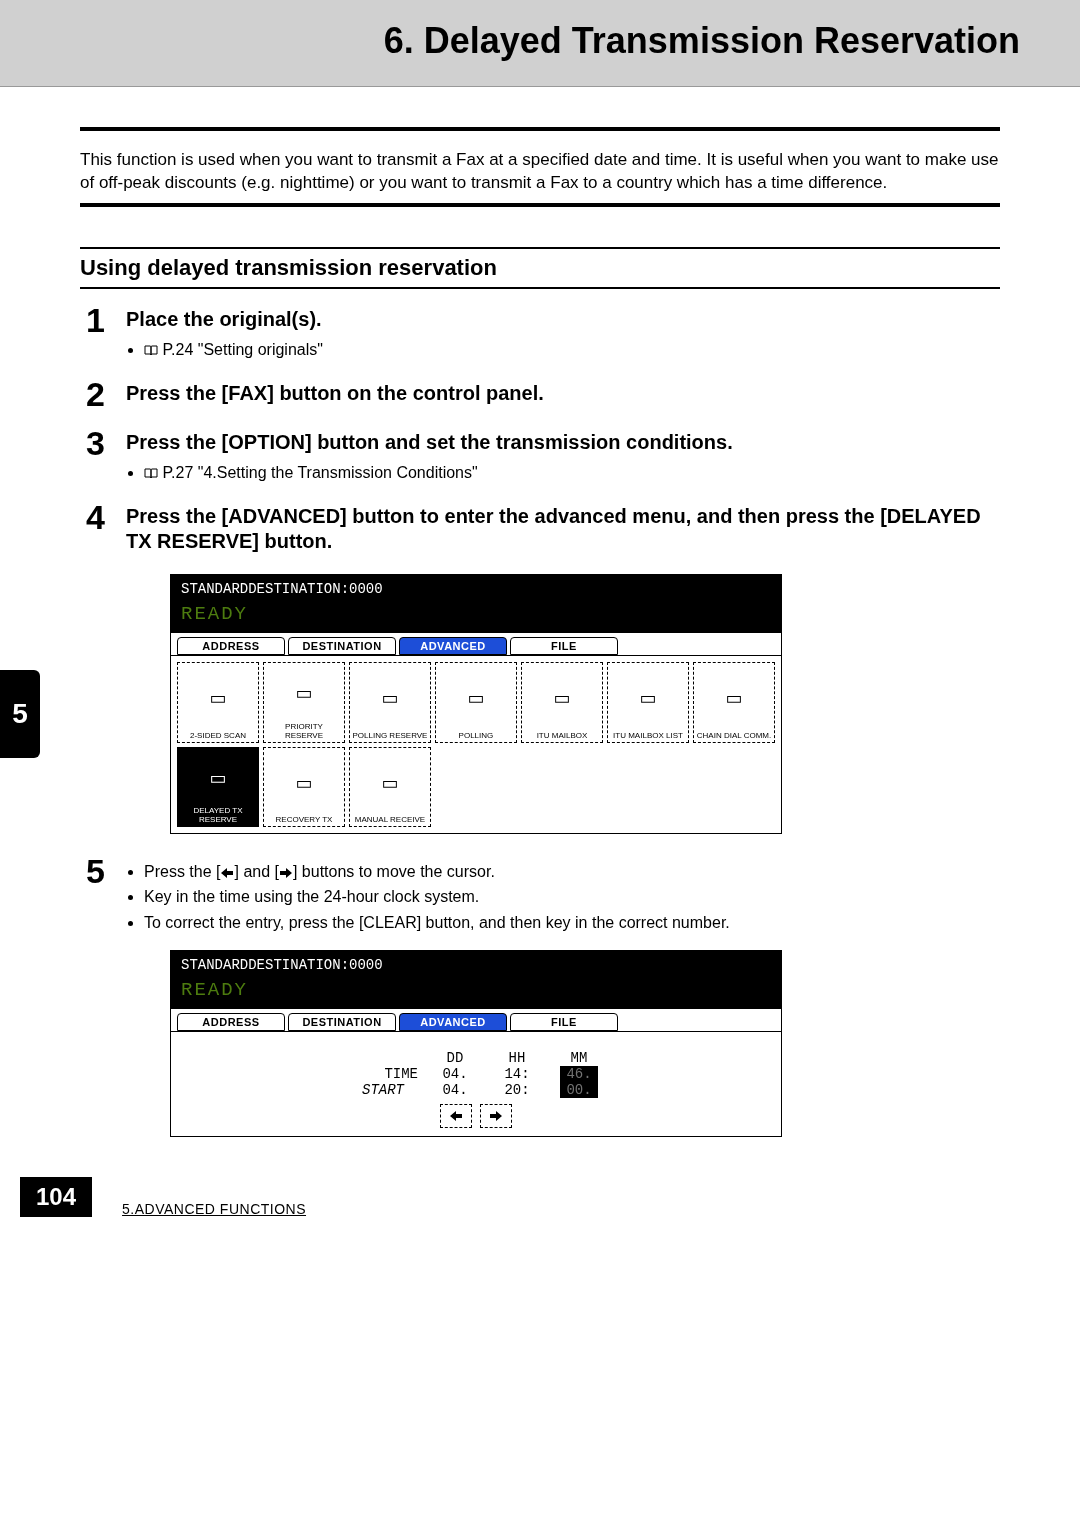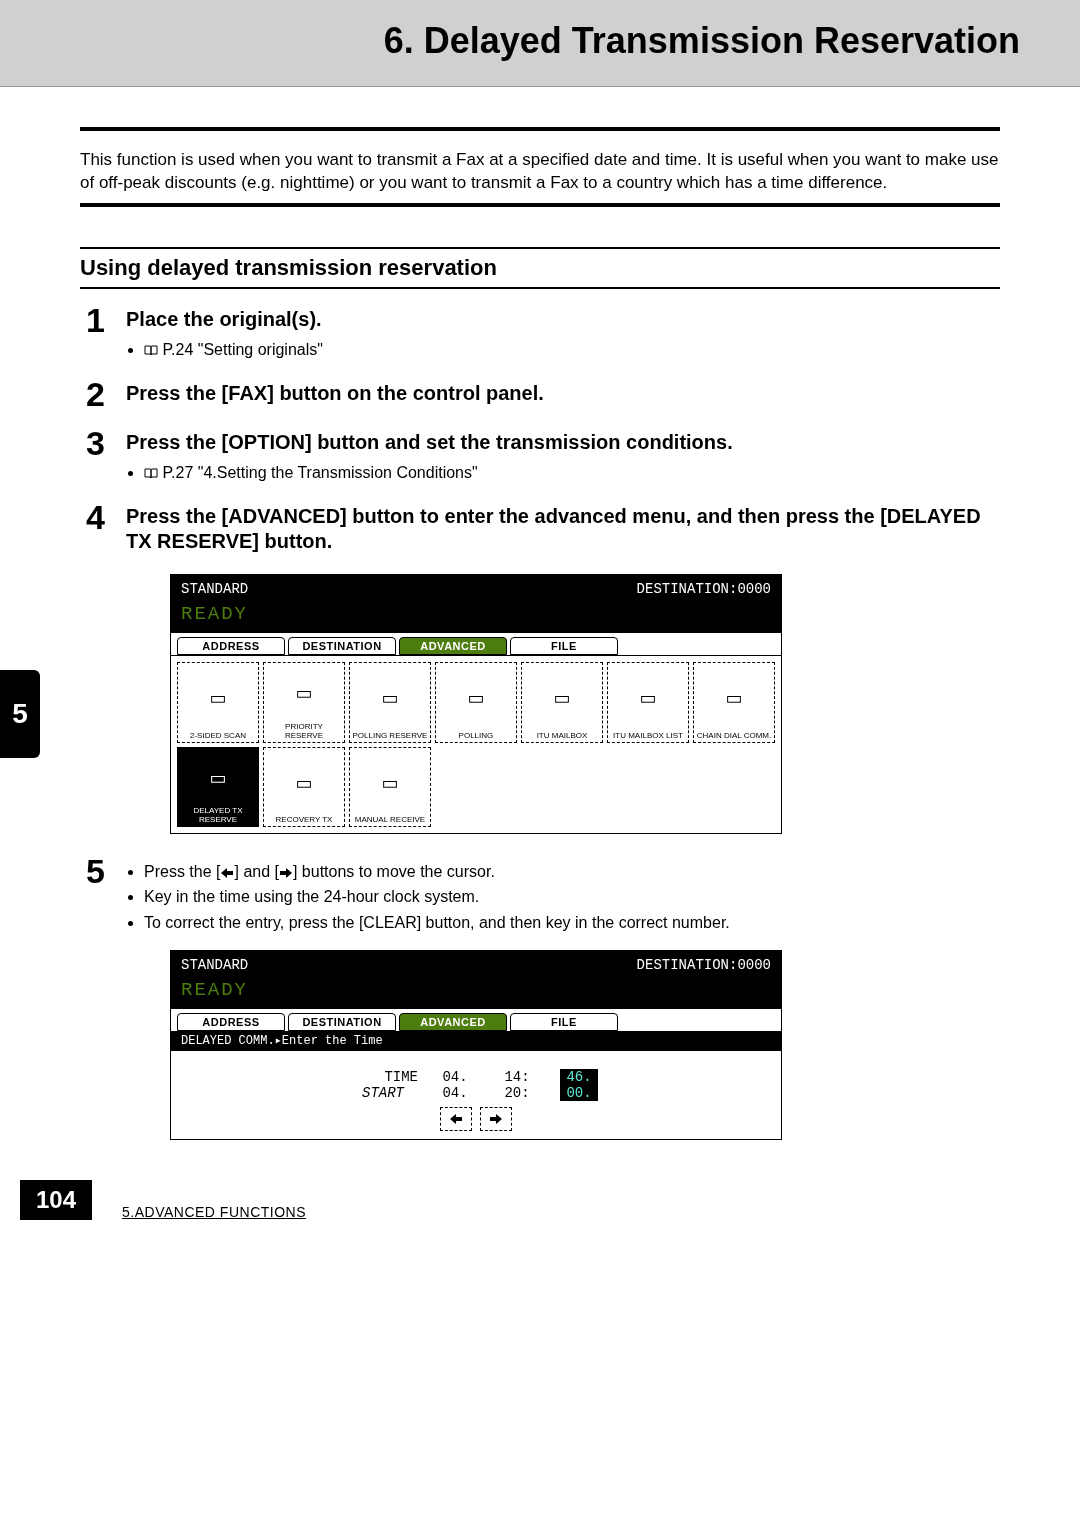--- a/index.html
+++ b/index.html
@@ -145,21 +145,21 @@
     font-size: 13px;
     color: #fff;
     background:#000;
   }
   .screen2 { height: auto; }
   .scr-top {
     background: #000;
     color: #fff;
     padding: 6px 10px;
     display: flex;
-    justify-content: space-between;
+    justify-content: flex-start;
     font-size: 14px;
   }
   .scr-ready {
     background: #000;
     color: #4d7c0f;
     padding: 0 10px 8px 10px;
     font-size: 19px;
     letter-spacing: 2px;
   }
   .scr-tabs {
@@ -176,21 +176,21 @@
     border:1px solid #000;
     font-family: Arial, sans-serif;
     font-size: 11px;
     font-weight:bold;
     padding:2px 8px;
     background:#fff;
     border-radius:4px 4px 0 0;
     letter-spacing:0.5px;
   }
   .scr-tab.active {
-    background:#4d7c0f;
+    background:#1d4ed8;
     color:#fff;
   }
   .scr-body {
     background:#fff;
     color:#000;
     border-top:1px solid #000;
   }
   .icon-grid {
     display:grid;
     grid-template-columns: repeat(7, 1fr);
@@ -235,21 +235,21 @@
   }
   .time-area {
     background:#fff;
     color:#000;
     padding:18px 10px 8px 10px;
     font-family:"Courier New",monospace;
     font-size:14px;
     text-align:center;
   }
   .time-grid { display:grid; grid-template-columns: 70px 50px 50px 50px; justify-content:center; gap:0 12px; text-align:center;}
-  .hl { background:#000; color:#5eead4; padding:0 6px; }
+  .hl { background:#000; color:#737373; padding:0 6px; }
   .arrow-btns { display:flex; gap:8px; justify-content:center; margin-top:6px;}
   .arrow-btn {
     width:30px;height:22px;border:1px dashed #000;display:flex;align-items:center;justify-content:center;font-family:Arial;
   }
   .scr-footer {
     border-top:1px dashed #000;
     background:#fff;
     padding:6px 10px;
     display:flex;
     justify-content:flex-end;
@@ -413,23 +413,28 @@
           <span>STANDARD</span>
           <span>DESTINATION:0000</span>
         </div>
         <div class="scr-ready">READY</div>
         <div class="scr-tabs">
           <div class="scr-tab">ADDRESS</div>
           <div class="scr-tab">DESTINATION</div>
           <div class="scr-tab active">ADVANCED</div>
           <div class="scr-tab">FILE</div>
         </div>
-        <div class="scr-msg">DELAYED COMM.▸Enter the Time</div>
         <div class="scr-body">
           <div class="time-area">
+            <div class="time-grid">
+              <div></div>
+              <div>DD</div>
+              <div>HH</div>
+              <div>MM</div>
+            </div>
             <div class="time-grid">
               <div style="text-align:right;">TIME</div>
               <div>04.</div>
               <div>14:</div>
               <div><span class="hl">46.</span></div>
             </div>
             <div class="time-grid">
               <div style="font-style:italic;">START</div>
               <div>04.</div>
               <div>20:</div>

